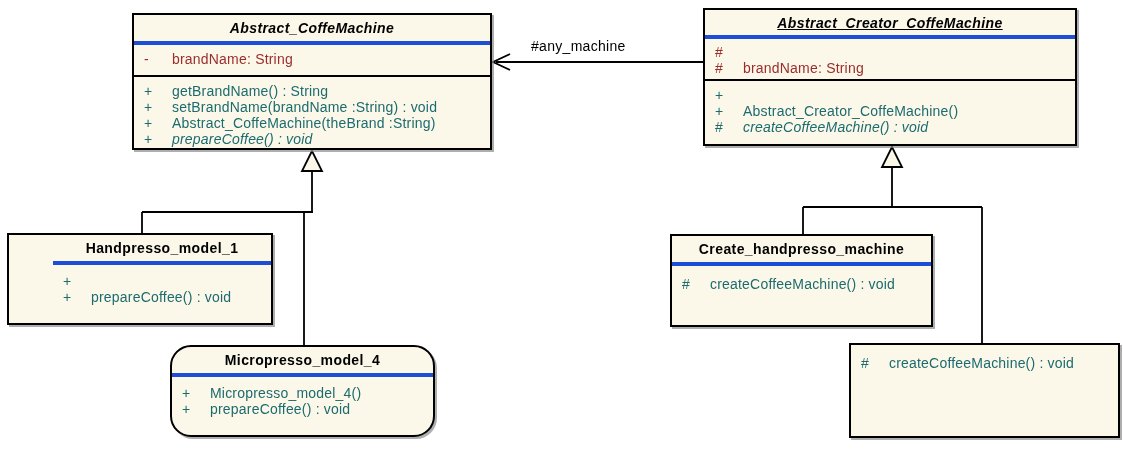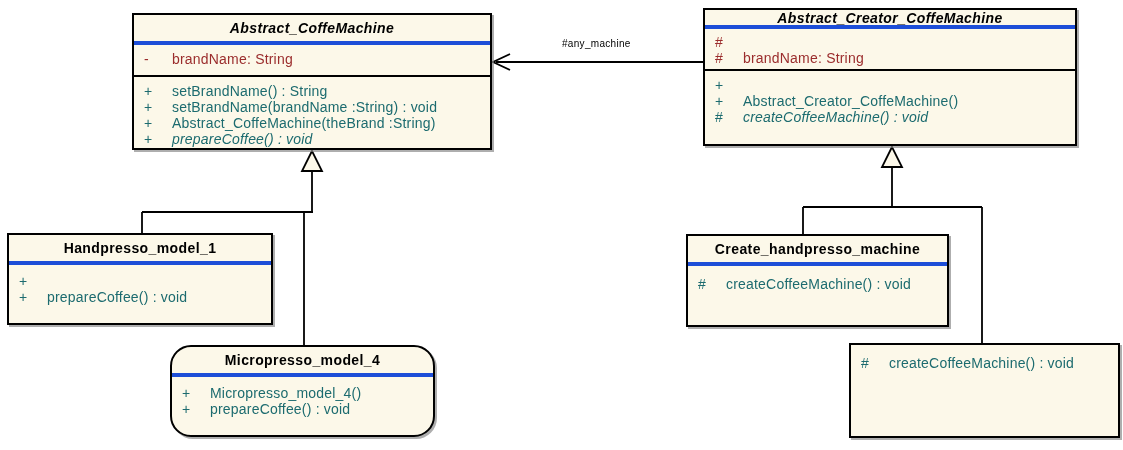--- a/index.html
+++ b/index.html
@@ -28,22 +28,22 @@
   .row {
     display:flex; align-items:baseline;
     font-size:14px; line-height:16px; letter-spacing:0.2px;
     white-space:nowrap;
   }
   .row .vis { width:28px; padding-left:10px; flex:0 0 auto; }
   .row.attr   { color:var(--attr-color,#9b2d2d); }
   .row.method { color:var(--method-color,#1c6b6f); }
   .row.italic .txt { font-style:italic; }
   .assoc-label {
-    position:absolute; font-size:10px; letter-spacing:0.3px;
-    color:#000; white-space:nowrap;margin-left:31px;
+    position:absolute; font-size:14px; letter-spacing:0.3px;
+    color:#000; white-space:nowrap;
   }
 </style>
 </head>
 <body>
 
 <div id="canvas">
 
   <svg id="wires" viewBox="0 0 1123 450" xmlns="http://www.w3.org/2000/svg">
 
     <g stroke="#000" stroke-width="1.8" fill="none">
@@ -74,39 +74,39 @@
     <div class="title abstract" style="height:30px;">Abstract_CoffeMachine</div>
     <div class="compartment attrs" style="height:32px; padding-top:6px;">
       <div class="row attr">
         <span class="vis">-</span>
         <span class="txt">brandName: String</span>
       </div>
     </div>
     <div class="compartment" style="height:71px; padding-top:6px;">
       <div class="row method">
         <span class="vis">+</span>
-        <span class="txt">setBrandName() : String</span>
+        <span class="txt">getBrandName() : String</span>
       </div>
       <div class="row method">
         <span class="vis">+</span>
         <span class="txt">setBrandName(brandName :String) : void</span>
       </div>
       <div class="row method">
         <span class="vis">+</span>
         <span class="txt">Abstract_CoffeMachine(theBrand :String)</span>
       </div>
       <div class="row method italic">
         <span class="vis">+</span>
         <span class="txt">prepareCoffee() : void</span>
       </div>
     </div>
   </div>
 
   <div class="uml-class" style="left:703px; top:8px; width:374px; height:138px;">
-    <div class="title abstract" style="height:19px;">Abstract_Creator_CoffeMachine</div>
+    <div class="title abstract" style="height:29px;text-decoration:underline;">Abstract_Creator_CoffeMachine</div>
     <div class="compartment attrs" style="height:42px; padding-top:5px;">
       <div class="row attr">
         <span class="vis">#</span>
       </div>
       <div class="row attr">
         <span class="vis">#</span>
         <span class="txt">brandName: String</span>
       </div>
     </div>
     <div class="compartment" style="height:59px; padding-top:6px;">
@@ -117,21 +117,21 @@
         <span class="vis">+</span>
         <span class="txt">Abstract_Creator_CoffeMachine()</span>
       </div>
       <div class="row method italic">
         <span class="vis">#</span>
         <span class="txt">createCoffeeMachine() : void</span>
       </div>
     </div>
   </div>
 
-  <div class="uml-class" style="left:7px; top:233px; width:266px; height:92px;">
+  <div class="uml-class" style="left:7px; top:233px; width:266px; height:92px;padding-left:44px;">
     <div class="title" style="height:30px;">Handpresso_model_1</div>
     <div class="compartment" style="height:58px; padding-top:8px;">
       <div class="row method">
         <span class="vis">+</span>
       </div>
       <div class="row method">
         <span class="vis">+</span>
         <span class="txt">prepareCoffee() : void</span>
       </div>
     </div>
@@ -144,21 +144,21 @@
         <span class="vis">+</span>
         <span class="txt">Micropresso_model_4()</span>
       </div>
       <div class="row method">
         <span class="vis">+</span>
         <span class="txt">prepareCoffee() : void</span>
       </div>
     </div>
   </div>
 
-  <div class="uml-class" style="left:670px; top:234px; width:263px; height:93px;margin-left:16px;">
+  <div class="uml-class" style="left:670px; top:234px; width:263px; height:93px;">
     <div class="title" style="height:30px;">Create_handpresso_machine</div>
     <div class="compartment" style="height:59px; padding-top:10px;">
       <div class="row method">
         <span class="vis">#</span>
         <span class="txt">createCoffeeMachine() : void</span>
       </div>
     </div>
   </div>
 
   <div class="uml-class" style="left:849px; top:343px; width:271px; height:95px;">

